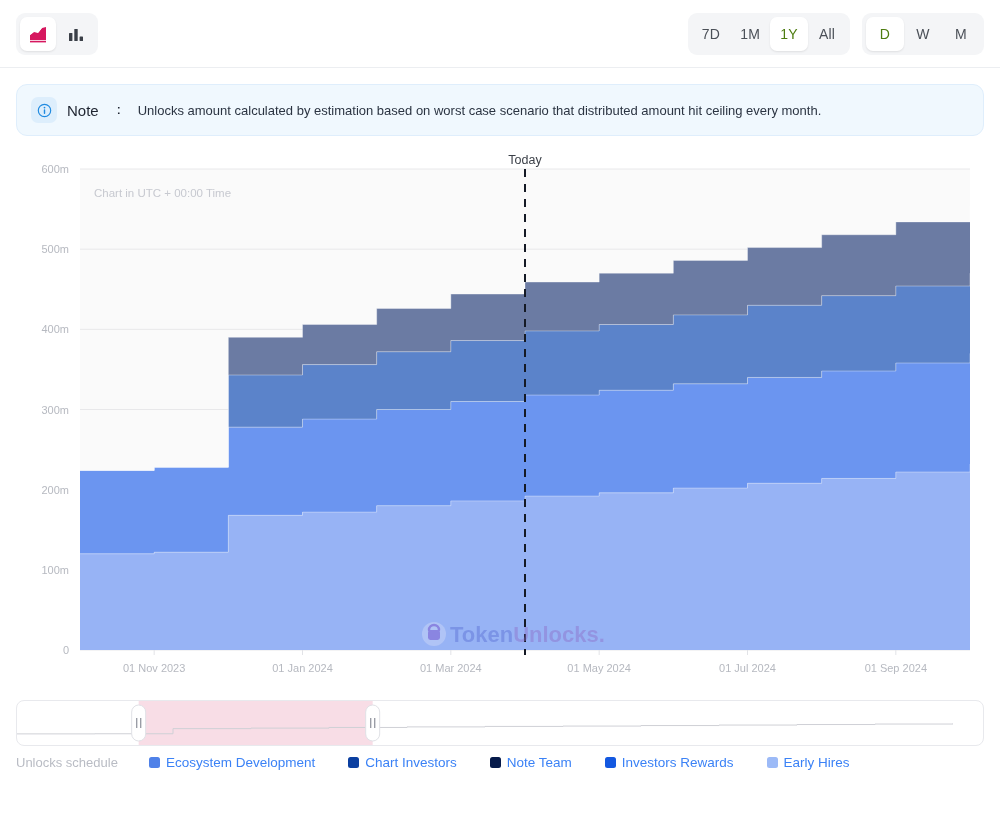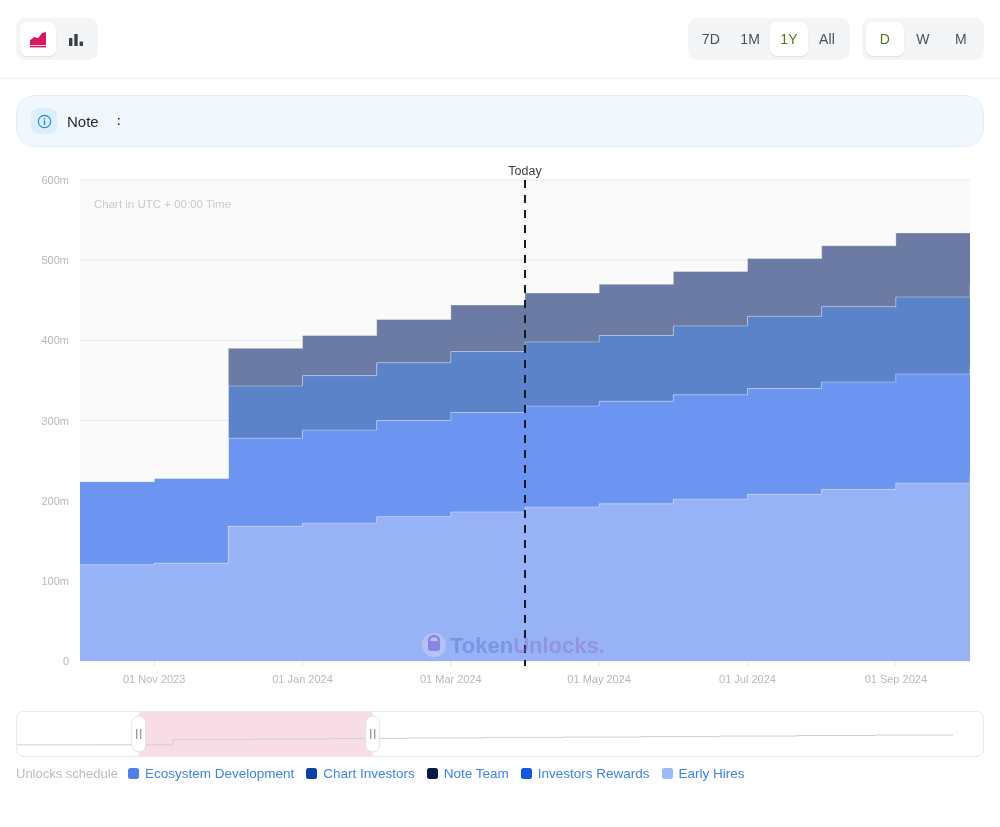--- a/index.html
+++ b/index.html
@@ -5,21 +5,21 @@
   * { box-sizing: border-box; margin: 0; padding: 0; }
   html, body {
     width: 1000px; height: 827px;
     background: #ffffff;
     font-family: "Liberation Sans", sans-serif;
     overflow: hidden;
   }
 
   
   .topbar {
-    height: 79px;
+    height: 68px;
     display: flex; align-items: center;
     justify-content: space-between;
     padding: 0 16px 0 16px;
     border-bottom: 1px solid #eceef1;
     background: #fff;
   }
   .chart-type-group {
     display: flex; align-items: center;
     background: #f4f5f7;
     border-radius: 9px;
@@ -57,21 +57,21 @@
     font-weight: 500;
   }
 
   
   .note-wrap { padding: 16px 16px 0 16px; }
   .note {
     display: flex; align-items: center;
     gap: 10px;
     background: #f0f8fe;
     border: 1px solid #dfeefc;
-    border-radius: 19px;
+    border-radius: 11px;
     height: 52px;
     padding: 0 14px;
   }
   .note-icon {
     width: 26px; height: 26px;
     border-radius: 7px;
     background: #ddeefc;
     display: flex; align-items: center; justify-content: center;
     flex: 0 0 auto;
   }
@@ -90,21 +90,21 @@
     height: 46px;
     border: 1px solid #e8e9ed;
     border-radius: 8px;
     background: #fff;
     overflow: visible;
   }
 
   
   .legend {
     display: flex; align-items: center;
-    gap: 4px;
+    gap: 25px;
     padding: 9px 16px 0 16px;
     flex-wrap: nowrap;
   }
   .legend-title { font-size: 13px; color: #b9bcc4; margin-right: 6px; }
   .legend-item { display: flex; align-items: center; gap: 6px; margin-right: 8px; }
   .legend-swatch { width: 11px; height: 11px; border-radius: 2.5px; flex: 0 0 auto; }
   .legend-label { font-size: 13.5px; color: #3b82f6; }
 </style>
 </head>
 <body>
@@ -147,20 +147,21 @@
   <div class="note">
     <div class="note-icon">
       <svg width="15" height="15" viewBox="0 0 16 16">
         <circle cx="8" cy="8" r="6.6" fill="none" stroke="#1f8ae0" stroke-width="1.25"></circle>
         <circle cx="8" cy="4.9" r="0.95" fill="#1f8ae0"></circle>
         <rect x="7.25" y="6.7" width="1.5" height="5" rx="0.7" fill="#1f8ae0"></rect>
       </svg>
     </div>
     <span class="note-label">Note</span>
     <span class="note-colon">：</span>
+    <span class="note-text">Unlocks amount calculated by estimation based on worst case scenario that distributed amount hit ceiling every month.</span>
   </div>
 </div>
 
 <div class="chart-area">
   <svg class="chart-svg" width="1000" height="545" viewBox="0 0 1000 545">
     <g id="chart-root">
         <rect x="80" y="16" width="890" height="481" fill="#fafafa"></rect>
         <line x1="80" y1="497" x2="970" y2="497" stroke="#e8e8ea" stroke-width="1"></line>
         <text x="69" y="501" text-anchor="end" font-family="&quot;Liberation Sans&quot;, sans-serif" font-size="11" fill="#b6b9c0">0</text>
         <line x1="80" y1="416.83333333333337" x2="970" y2="416.83333333333337" stroke="#e8e8ea" stroke-width="1"></line>

